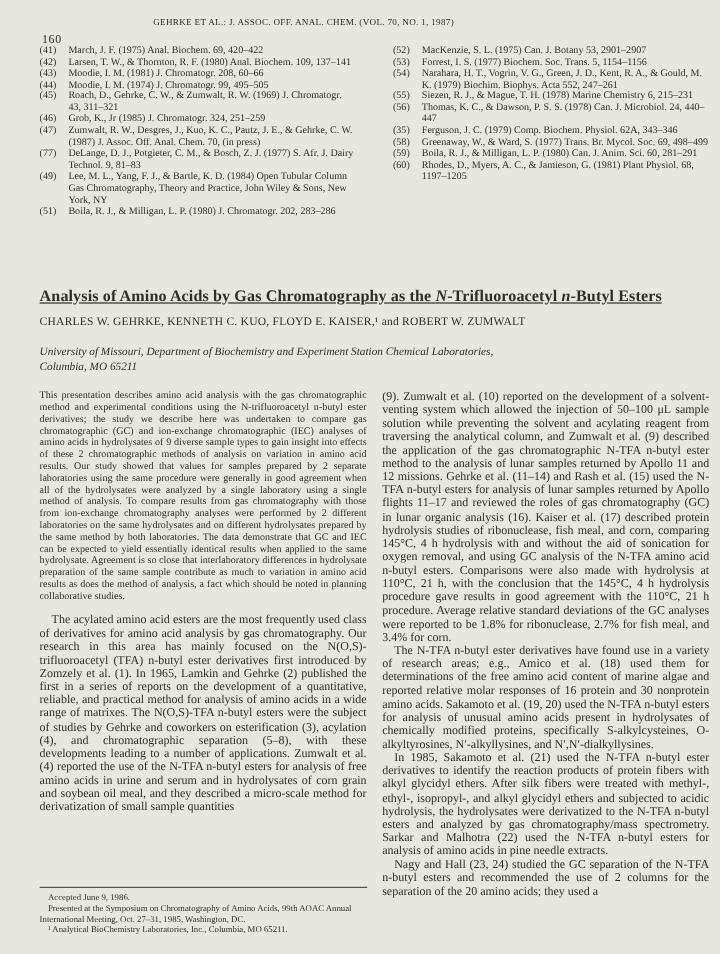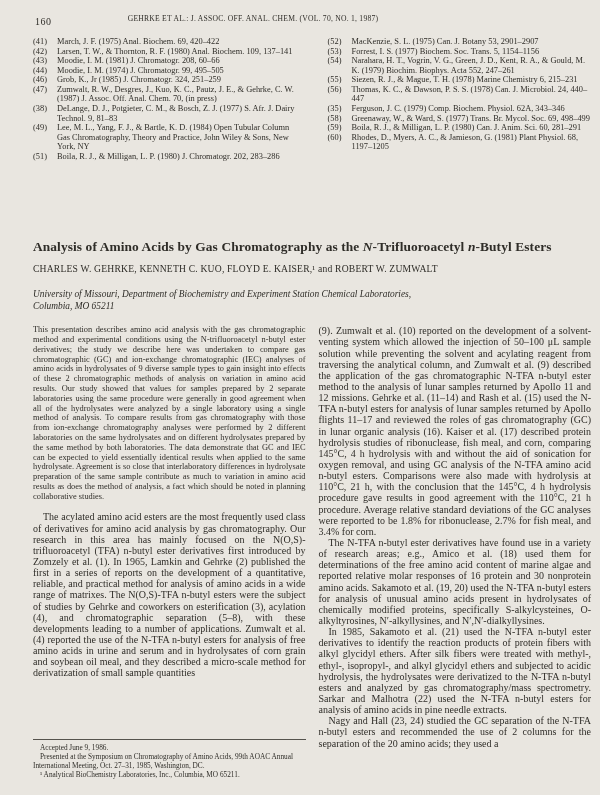--- a/index.html
+++ b/index.html
@@ -11,30 +11,30 @@
     overflow: hidden;
   }
   .page {
     position: relative;
     width: 600px; height: 795px;
     box-sizing: border-box;
     padding: 12px 9px 16px 33px;
     display: flex; flex-direction: column;
   }
   .header { position: relative; height: 16px; flex: 0 0 auto; }
-  .page-num { position: absolute; left: 2px; top: 4px; font-size: 10px; letter-spacing: 0.5px; }
+  .page-num { position: absolute; left: 2px; top: 16px; font-size: 10px; letter-spacing: 0.5px; }
   .running-head { position: absolute; left: 12px; right: 130px; top: 2px; text-align: center; font-size: 7.6px; letter-spacing: 0.25px; white-space: nowrap; }
 
   .refs { display: flex; gap: 31px; margin-top: 9px; flex: 0 0 auto; min-height: 176px; align-items: flex-start; font-family: Liberation Serif, serif; }
   .refs-col { width: 273px; font-size: 8.4px; line-height: 1.14; }
   .ref { margin: 0; padding-left: 24px; text-align: left; }
   .ref .num { display: inline-block; width: 24px; margin-left: -24px; }
 
   .title-block { margin-top: 26px; flex: 0 0 auto; }
-  .title { font-size: 13.4px; font-weight: bold; line-height: 1.15; letter-spacing: 0.1px; }
+  .title { font-size: 13.4px; font-weight: bold; line-height: 1.15; letter-spacing: 0.1px; text-decoration: underline; }
   .title .it { font-style: italic; }
   .authors { margin-top: 9px; font-size: 9.6px; letter-spacing: 0.2px; }
   .affiliation { font-style: italic; font-size: 9.4px; line-height: 1.22; margin-top: 15px; }
 
   .columns { display: flex; gap: 13px; margin-top: 13px; flex: 1 1 auto; }
   .col { width: 273px; box-sizing: border-box; }
   .col-left { display: flex; flex-direction: column; }
   .abstract { font-weight: normal; font-size: 8.4px; line-height: 1.165; text-align: justify; margin: 0; }
   .body-para { font-size: 10px; line-height: 1.115; text-align: justify; margin: 10px 0 0 0; text-indent: 10px; }
   .col-right .para { font-size: 10px; line-height: 1.115; text-align: justify; margin: 0; text-indent: 10px; }
@@ -57,26 +57,27 @@
     <div class="refs-col">
 
         <p class="ref"><span class="num">(41)</span><span>March, J. F. (1975) Anal. Biochem. 69, 420–422</span></p>
 
         <p class="ref"><span class="num">(42)</span><span>Larsen, T. W., &amp; Thornton, R. F. (1980) Anal. Biochem. 109, 137–141</span></p>
 
         <p class="ref"><span class="num">(43)</span><span>Moodie, I. M. (1981) J. Chromatogr. 208, 60–66</span></p>
 
         <p class="ref"><span class="num">(44)</span><span>Moodie, I. M. (1974) J. Chromatogr. 99, 495–505</span></p>
 
+        <p class="ref"><span class="num">(45)</span><span>Roach, D., Gehrke, C. W., &amp; Zumwalt, R. W. (1969) J. Chromatogr. 43, 311–321</span></p>
 
         <p class="ref"><span class="num">(46)</span><span>Grob, K., Jr (1985) J. Chromatogr. 324, 251–259</span></p>
 
         <p class="ref"><span class="num">(47)</span><span>Zumwalt, R. W., Desgres, J., Kuo, K. C., Pautz, J. E., &amp; Gehrke, C. W. (1987) J. Assoc. Off. Anal. Chem. 70, (in press)</span></p>
 
-        <p class="ref"><span class="num">(38)</span><span>DeLange, D. J., Potgieter, C. M., &amp; Bosch, Z. J. (1977) S. Afr. J. Dairy Technol. 9, 81–83</span></p>
+        <p class="ref"><span class="num">(77)</span><span>DeLange, D. J., Potgieter, C. M., &amp; Bosch, Z. J. (1977) S. Afr. J. Dairy Technol. 9, 81–83</span></p>
 
         <p class="ref"><span class="num">(49)</span><span>Lee, M. L., Yang, F. J., &amp; Bartle, K. D. (1984) Open Tubular Column Gas Chromatography, Theory and Practice, John Wiley &amp; Sons, New York, NY</span></p>
 
 
         <p class="ref"><span class="num">(51)</span><span>Boila, R. J., &amp; Milligan, L. P. (1980) J. Chromatogr. 202, 283–286</span></p>
       </div>
     <div class="refs-col">
 
         <p class="ref"><span class="num">(52)</span><span>MacKenzie, S. L. (1975) Can. J. Botany 53, 2901–2907</span></p>
 

